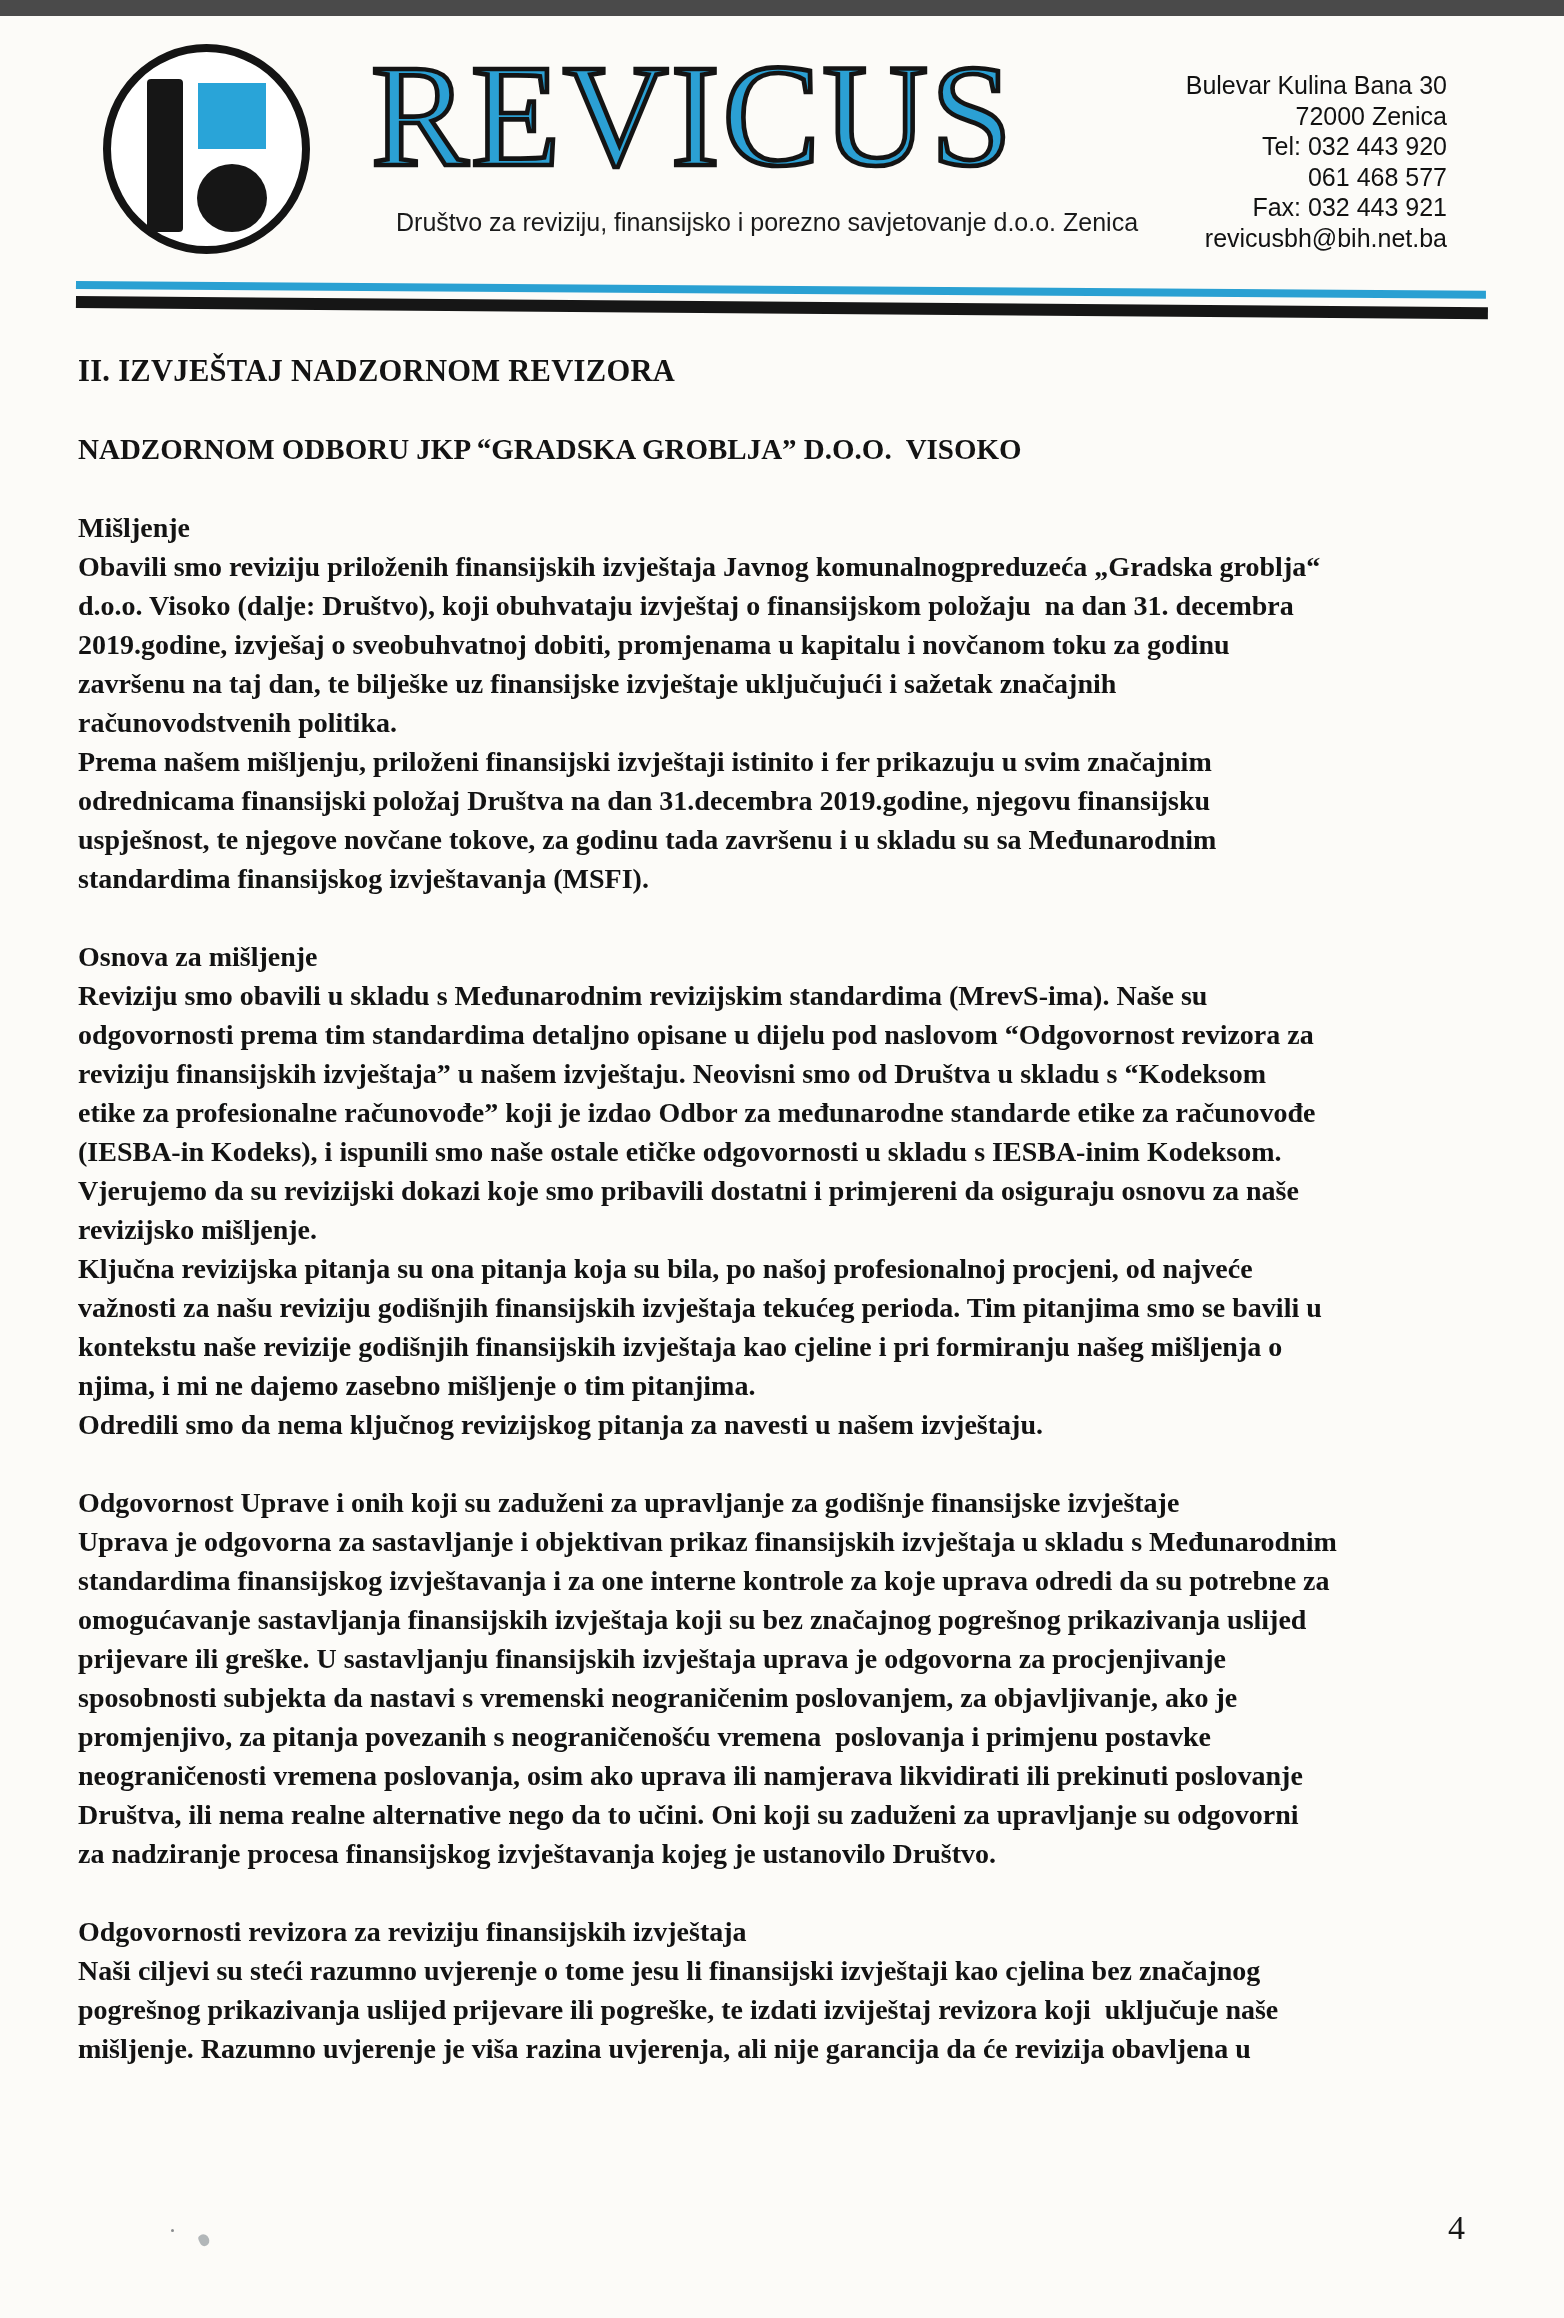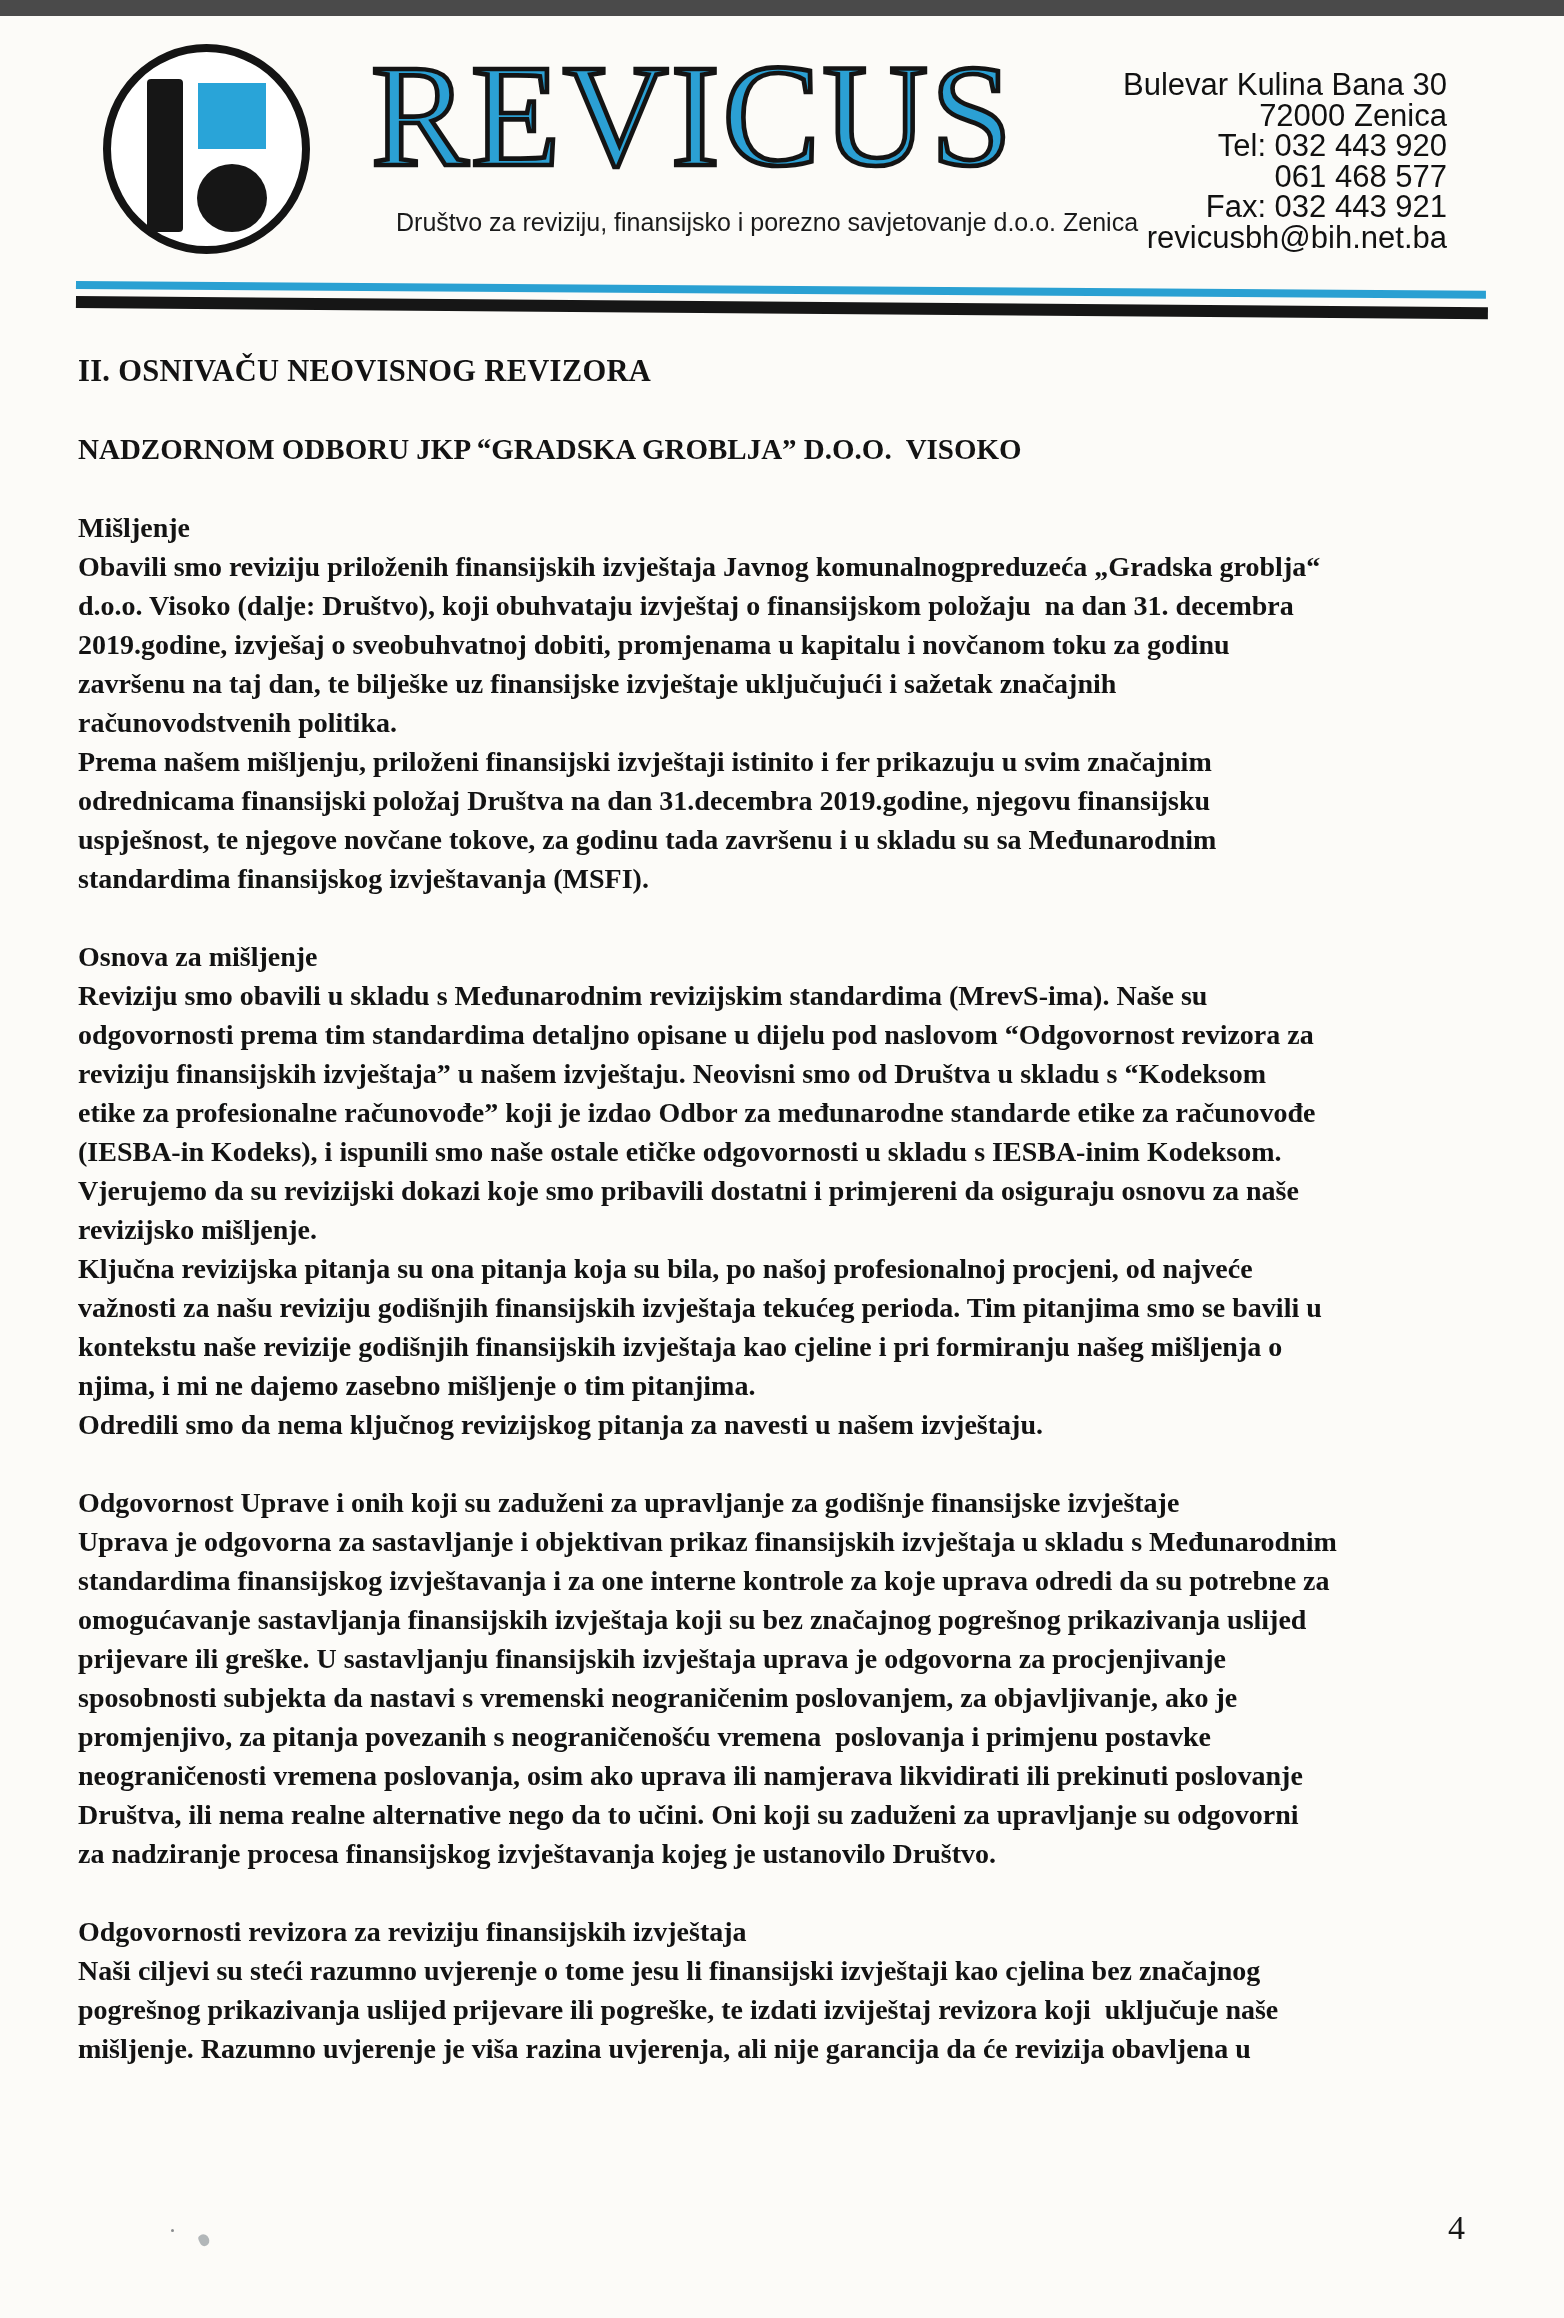--- a/index.html
+++ b/index.html
@@ -55,21 +55,21 @@
     font-family: "Liberation Sans", "DejaVu Sans", sans-serif;
     font-size: 25px;
     color: #1a1a1a;
     white-space: nowrap;
   }
   .contact-block {
     position: absolute;
     top: 54px; right: 117px;
     text-align: right;
     font-family: "Liberation Sans", "DejaVu Sans", sans-serif;
-    font-size: 31px;
+    font-size: 25px;
     line-height: 30.5px;
     color: #111;
   }
 
   
   .rule-blue {
     position: absolute;
     left: 76px; top: 265px;
     width: 1410px; height: 7.5px;
     background: #2AA0D2;
@@ -166,21 +166,21 @@
       <div>Tel: 032 443 920</div>
       <div>061 468 577</div>
       <div>Fax: 032 443 921</div>
       <div>revicusbh@bih.net.ba</div>
     </div>
     <div class="rule-blue"></div>
     <div class="rule-black"></div>
   </header>
 
   <main class="report">
-    <h1 class="report-title">II. OSNIVAČU NEOVISNOG REVIZORA</h1>
+    <h1 class="report-title">II. IZVJEŠTAJ NADZORNOM REVIZORA</h1>
 
     <div class="addressees">
       <div class="addressee">NADZORNOM ODBORU JKP “GRADSKA GROBLJA” D.O.O.  VISOKO</div>
     </div>
 
     <section>
       <h2 class="sec-heading">Mišljenje</h2>
       <p class="sec-par">Obavili smo reviziju priloženih finansijskih izvještaja Javnog komunalnogpreduzeća „Gradska groblja“
 d.o.o. Visoko (dalje: Društvo), koji obuhvataju izvještaj o finansijskom položaju  na dan 31. decembra
 2019.godine, izvješaj o sveobuhvatnoj dobiti, promjenama u kapitalu i novčanom toku za godinu

